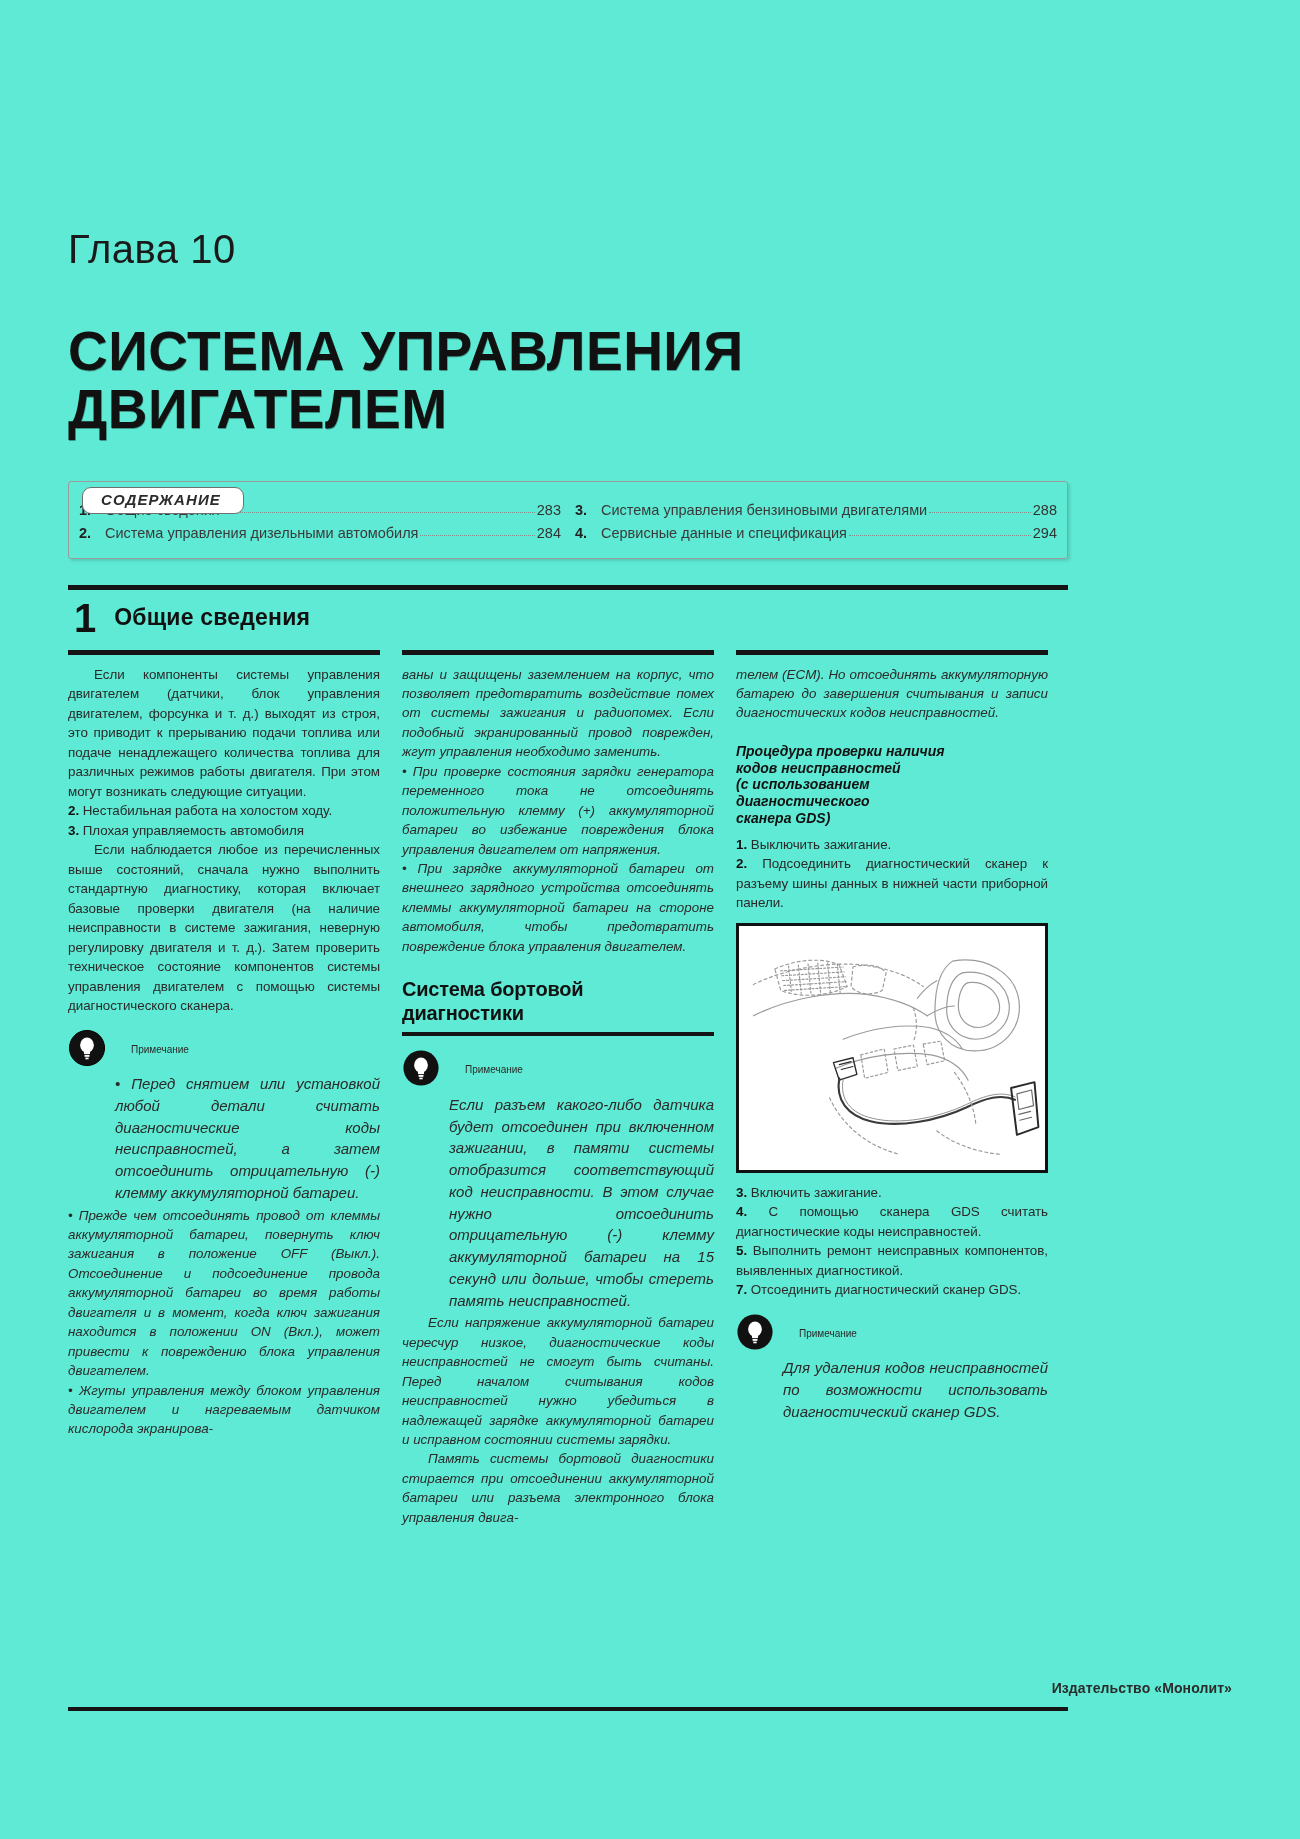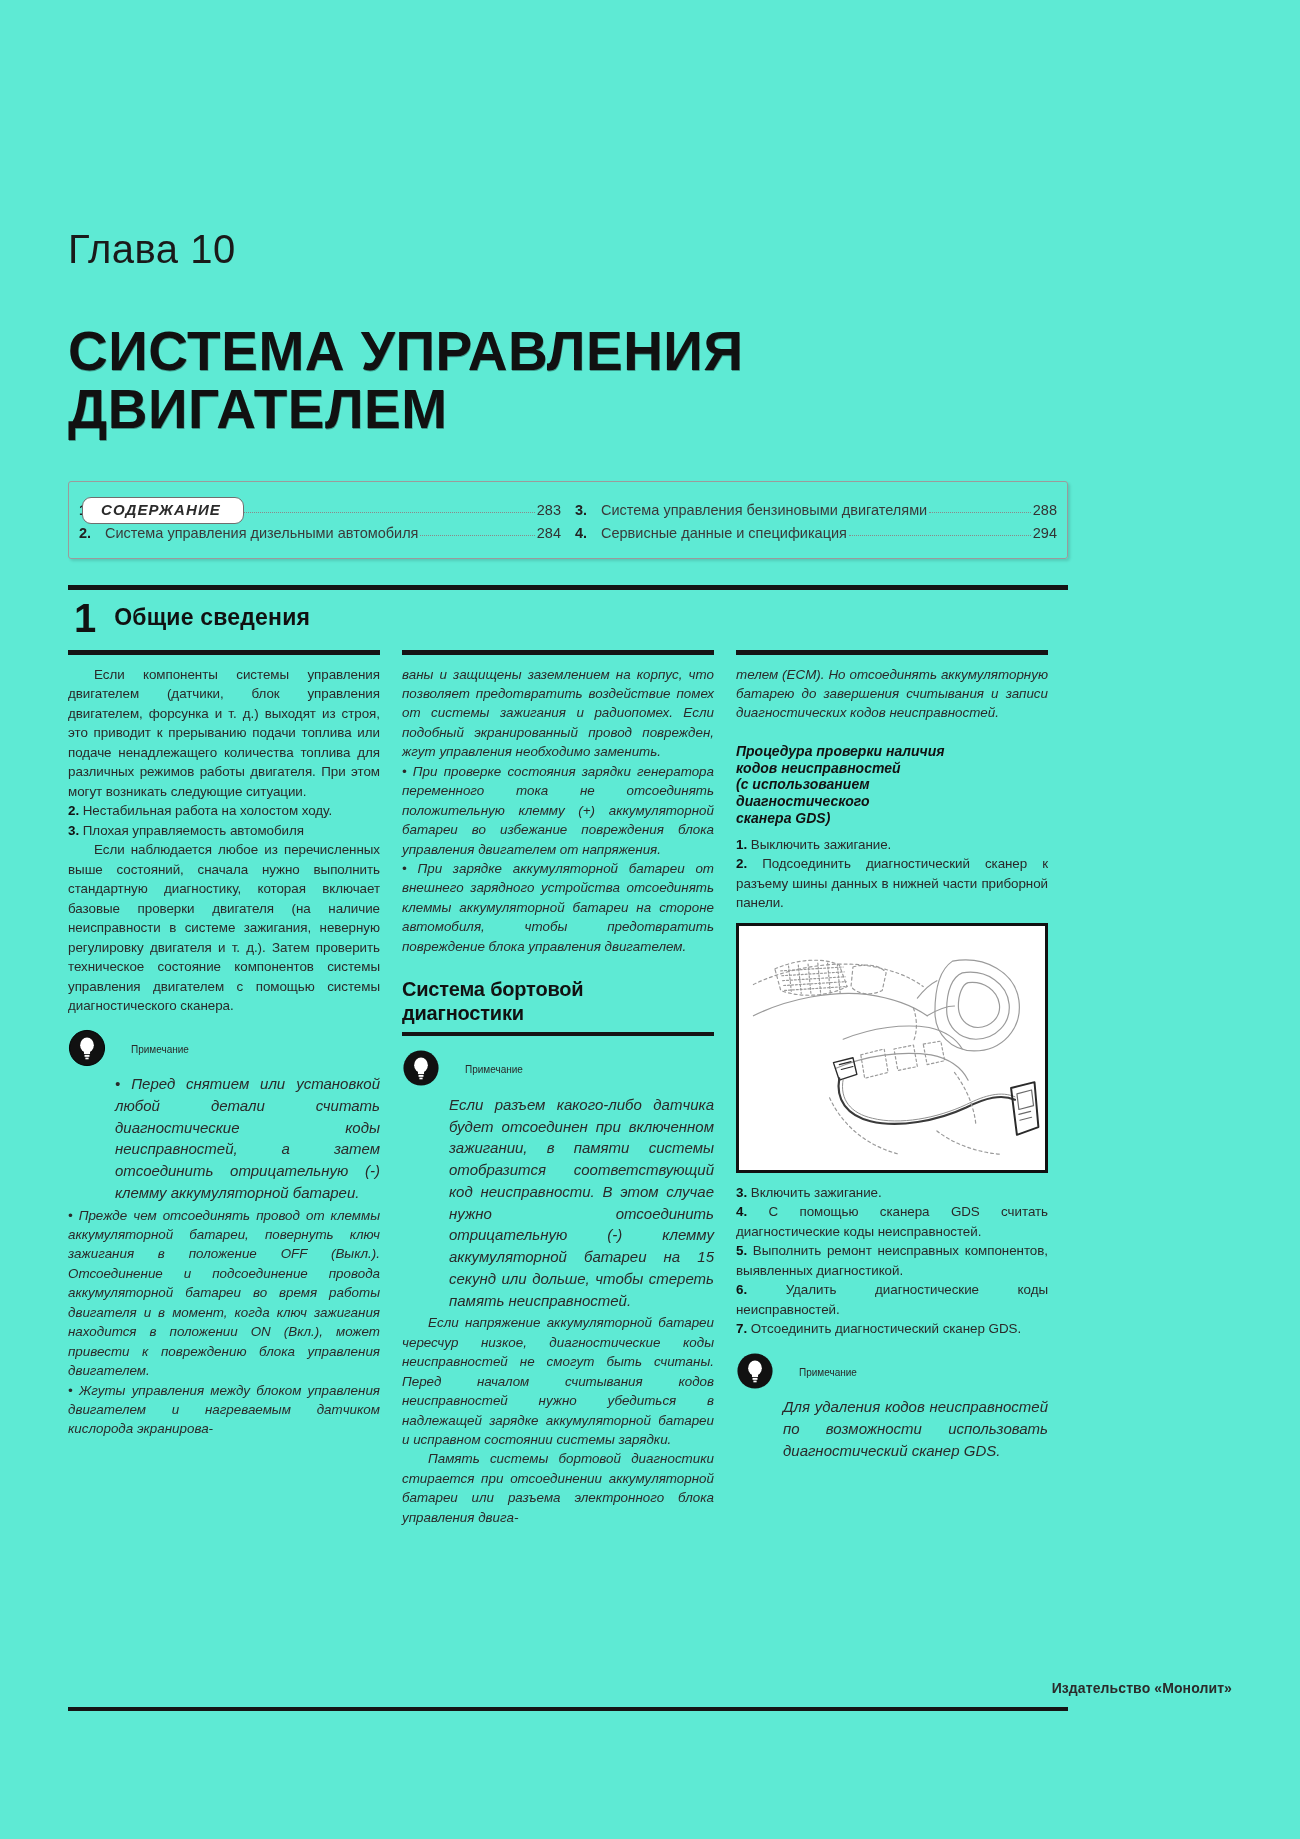--- a/index.html
+++ b/index.html
@@ -44,21 +44,21 @@
   .chapter-title .ln { display: block; }
 
   
   .toc-wrap {
     position: relative;
     margin-top: 42px;
   }
   .toc-tab {
     position: absolute;
     left: 14px;
-    top: 16px;
+    top: 6px;
     border: 1.6px solid #6f6f6f;
     border-radius: 9px;
     background: #ffffff;
     padding: 3px 22px 4px 18px;
     z-index: 3;
   }
   .toc-tab-text {
     font-size: 15px;
     font-style: italic;
     font-weight: 700;
@@ -461,24 +461,20 @@
         </p>
         <p class="body num">
           <b>4.</b>
           <span>С помощью сканера GDS считать диагностические коды неисправностей.</span>
         </p>
         <p class="body num">
           <b>5.</b>
           <span>Выполнить ремонт неисправных компонентов, выявленных диагностикой.</span>
         </p>
         <p class="body num">
-          <b>6.</b>
-          <span>Удалить диагностические коды неисправностей.</span>
-        </p>
-        <p class="body num">
           <b>7.</b>
           <span>Отсоединить диагностический сканер GDS.</span>
         </p>
 
         <div class="note">
           <span class="note-icon">
             <svg viewBox="0 0 40 40" xmlns="http://www.w3.org/2000/svg">
               <circle cx="20" cy="20" r="18.5" fill="#111"></circle>
               <ellipse cx="20" cy="17" rx="7.2" ry="8" fill="#fff"></ellipse>
               <rect x="16.8" y="24" width="6.4" height="2.3" fill="#fff"></rect>

